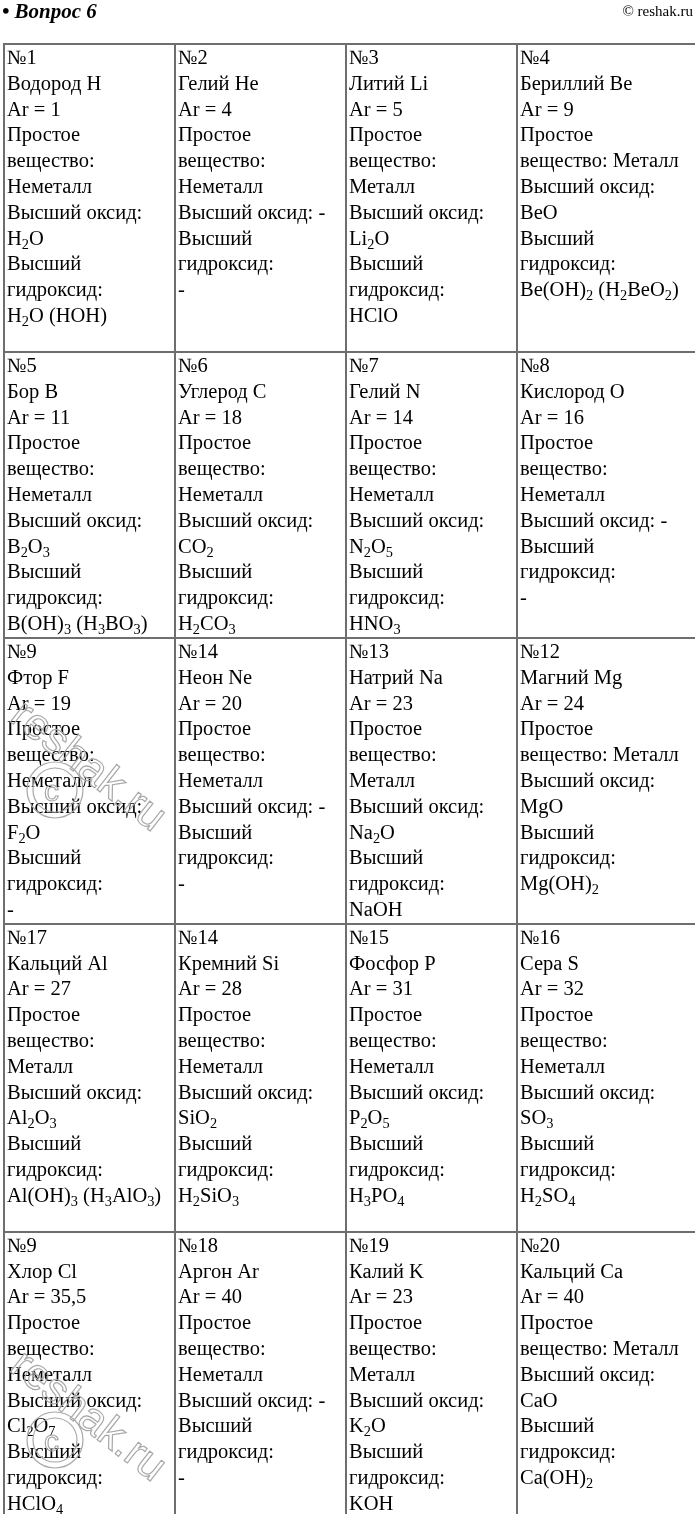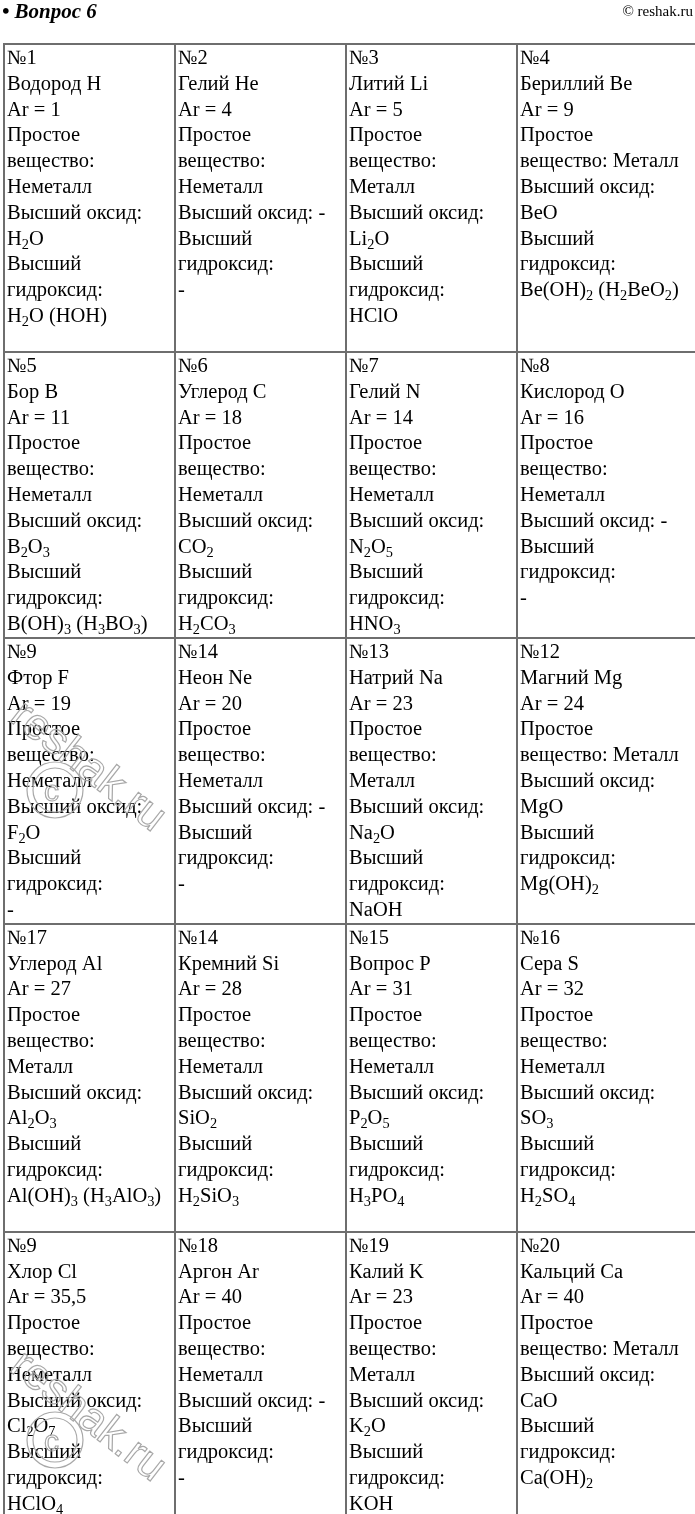--- a/index.html
+++ b/index.html
@@ -209,21 +209,21 @@
           <span class="line">Высший оксид:</span>
           <span class="line">MgO</span>
           <span class="line">Высший</span>
           <span class="line">гидроксид:</span>
           <span class="line">Mg(OH)<sub>2</sub></span>
         </td>
     </tr>
     <tr class="r4">
       <td class="c1">
           <span class="line">№17</span>
-          <span class="line">Углерод Al</span>
+          <span class="line">Кальций Al</span>
           <span class="line">Ar = 27</span>
           <span class="line">Простое</span>
           <span class="line">вещество:</span>
           <span class="line">Металл</span>
           <span class="line">Высший оксид:</span>
           <span class="line">Al<sub>2</sub>O<sub>3</sub></span>
           <span class="line">Высший</span>
           <span class="line">гидроксид:</span>
           <span class="line">Al(OH)<sub>3</sub> (H<sub>3</sub>AlO<sub>3</sub>)</span>
         </td>
@@ -235,21 +235,21 @@
           <span class="line">вещество:</span>
           <span class="line">Неметалл</span>
           <span class="line">Высший оксид:</span>
           <span class="line">SiO<sub>2</sub></span>
           <span class="line">Высший</span>
           <span class="line">гидроксид:</span>
           <span class="line">H<sub>2</sub>SiO<sub>3</sub></span>
         </td>
       <td class="c3">
           <span class="line">№15</span>
-          <span class="line">Вопрос P</span>
+          <span class="line">Фосфор P</span>
           <span class="line">Ar = 31</span>
           <span class="line">Простое</span>
           <span class="line">вещество:</span>
           <span class="line">Неметалл</span>
           <span class="line">Высший оксид:</span>
           <span class="line">P<sub>2</sub>O<sub>5</sub></span>
           <span class="line">Высший</span>
           <span class="line">гидроксид:</span>
           <span class="line">H<sub>3</sub>PO<sub>4</sub></span>
         </td>

